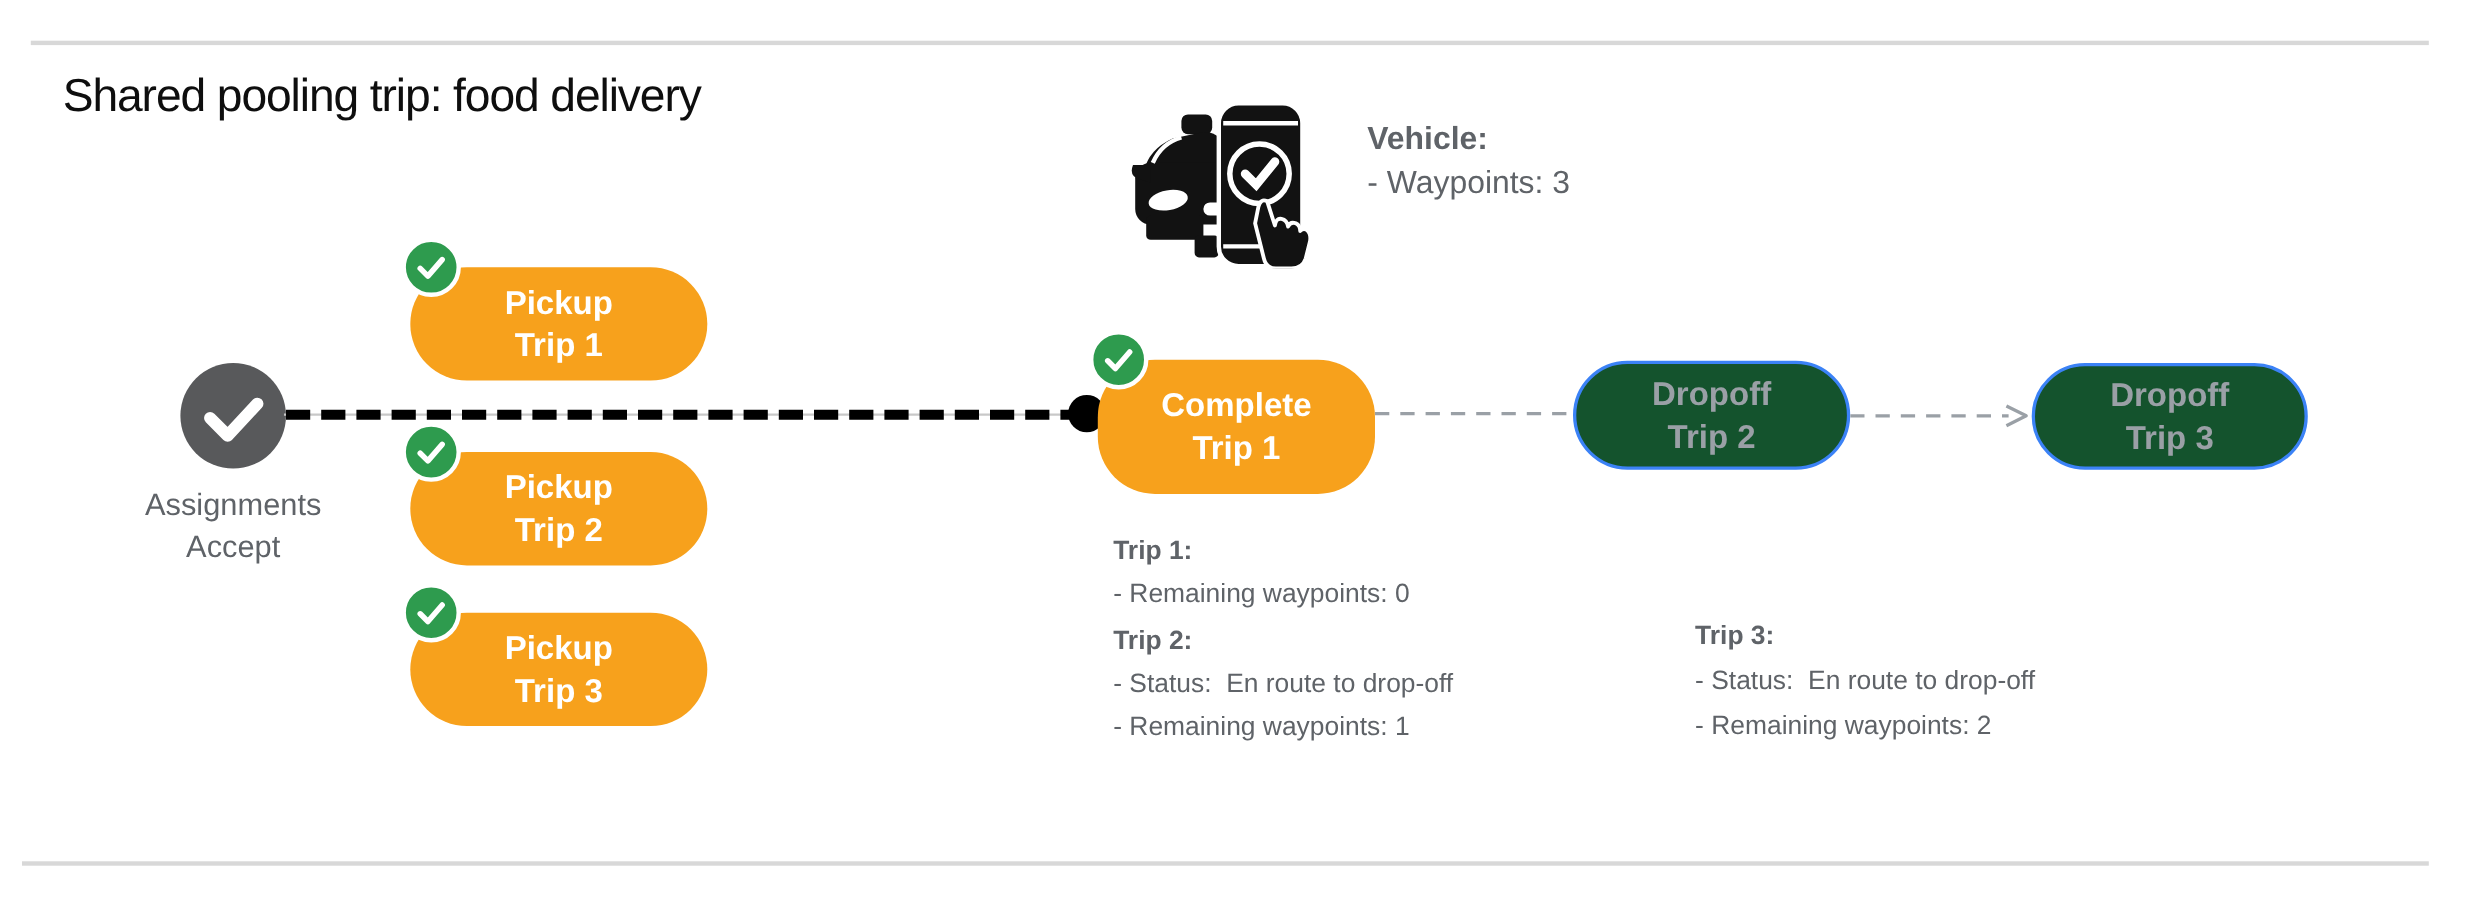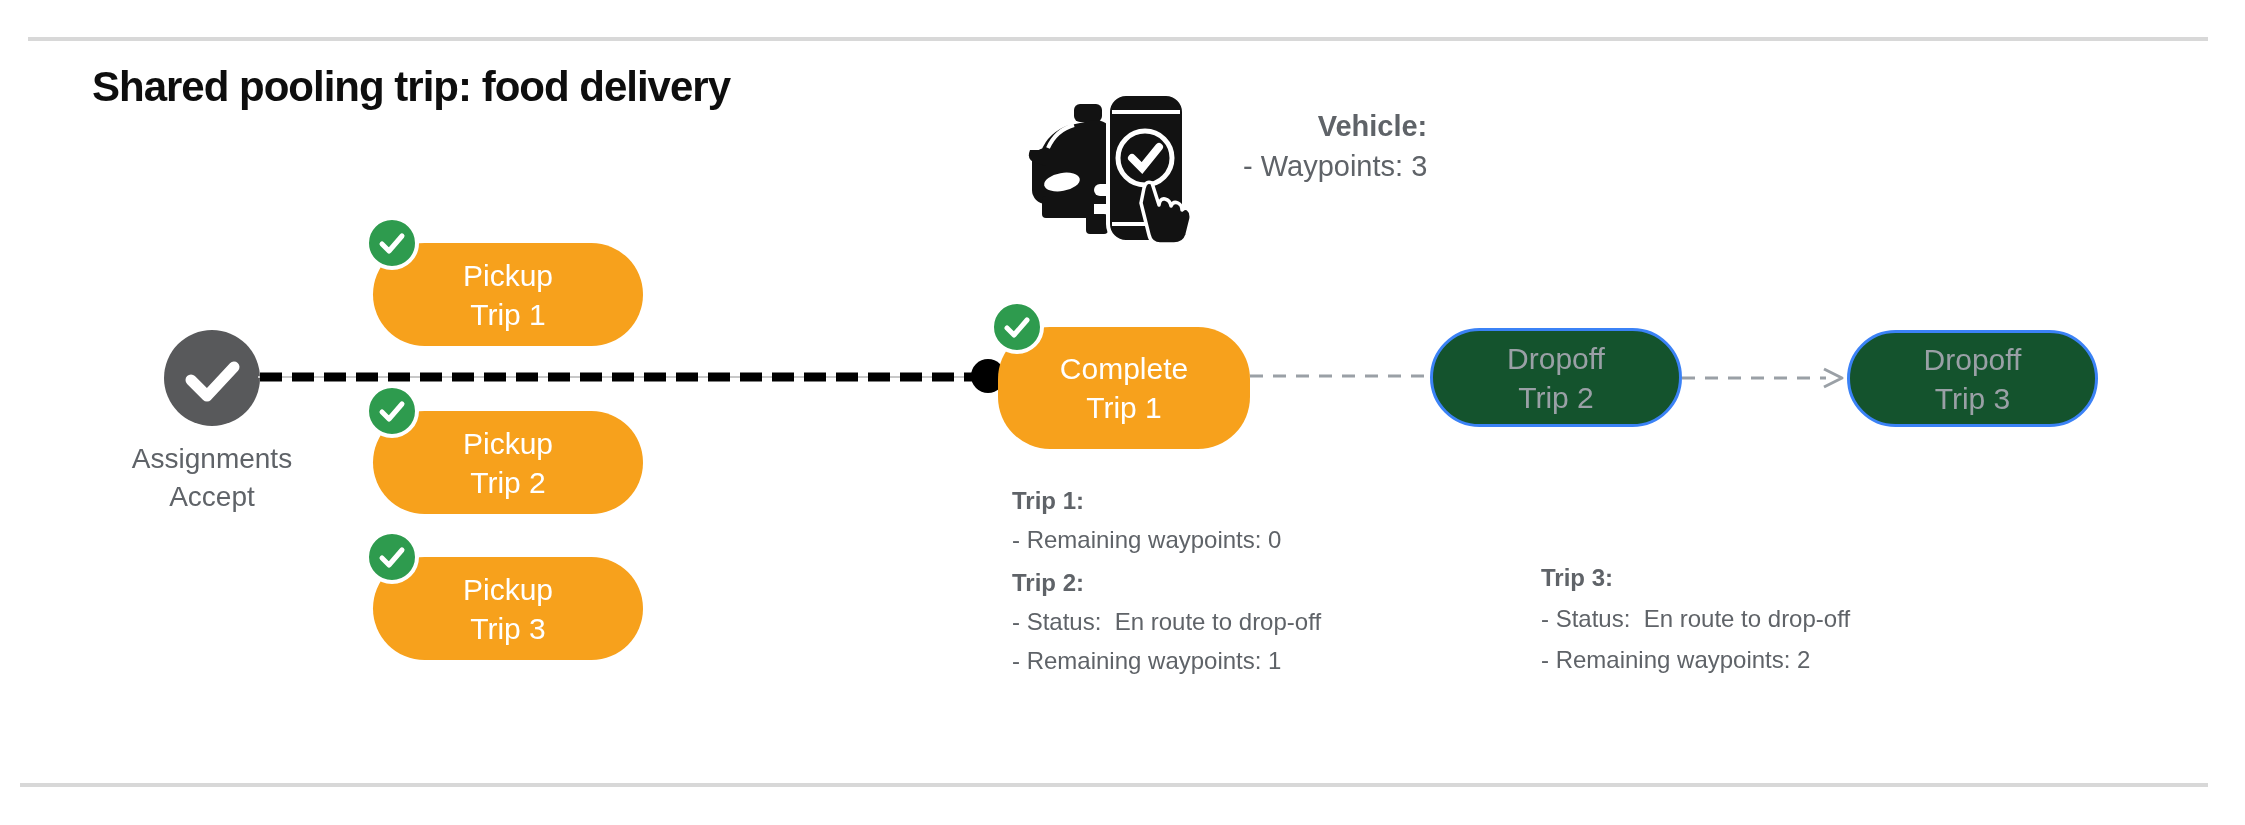--- a/index.html
+++ b/index.html
@@ -10,27 +10,27 @@
     background: #ffffff;
     font-family: "Liberation Sans", sans-serif;
     overflow: hidden;
   }
   .rule { position: absolute; background: #D8D8D8; height: 4px; }
   .rule-top    { left: 28px;  top: 37px;  width: 2180px; }
   .rule-bottom { left: 20px;  top: 783px; width: 2188px; }
 
   .title {
     position: absolute; left: 57px; top: 63px;
-    font-size: 42px; font-weight: bold; letter-spacing: -1px;
-    color: #0E0E0E; white-space: nowrap; margin-left: 35px;
+    font-size: 42px; font-weight: normal; letter-spacing: -1px;
+    color: #0E0E0E; white-space: nowrap;
   }
 
   .vehicle-icon { position: absolute; left: 1028px; top: 92px; width: 162px; height: 152px; }
   .vehicle-info { position: absolute; left: 1243px; top: 106px; color: #5F6368; font-size: 29px; line-height: 40px; }
-  .vehicle-heading { font-weight: bold; text-align: right; }
+  .vehicle-heading { font-weight: bold; }
   .vehicle-waypoints { white-space: pre; }
 
   .start-node {
     position: absolute; left: 164px; top: 330px; width: 96px; height: 96px;
     background: #58595B; border-radius: 50%;
   }
   .start-node svg { width: 96px; height: 96px; display: block; }
   .start-label {
     position: absolute; left: 92px; top: 440px; width: 240px;
     text-align: center; color: #5F6368; font-size: 28px; line-height: 38px;
@@ -38,21 +38,21 @@
 
   .main-connector { position: absolute; left: 258px; top: 371px; }
   .black-dot {
     position: absolute; left: 971px; top: 359px; width: 34px; height: 34px;
     background: #000000; border-radius: 50%;
   }
 
   .pill {
     position: absolute; border-radius: 52px;
     display: flex; flex-direction: column; align-items: center; justify-content: center;
-    font-size: 30px; font-weight: normal; line-height: 39px; text-align: center;
+    font-size: 30px; font-weight: bold; line-height: 39px; text-align: center;
     box-sizing: border-box;
   }
   .pill-orange { background: #F7A11C; color: #ffffff; }
   .pill-outline { background: #14532d; border: 3px solid #3b82f6; color: #9AA0A6; }
 
   .pill-pickup1  { left: 373px;  top: 243px; width: 270px; height: 103px; }
   .pill-pickup2  { left: 373px;  top: 411px; width: 270px; height: 103px; }
   .pill-pickup3  { left: 373px;  top: 557px; width: 270px; height: 103px; }
   .pill-complete { left: 998px;  top: 327px; width: 252px; height: 122px; }
   .pill-dropoff2 { left: 1430px; top: 328px; width: 252px; height: 99px; }

